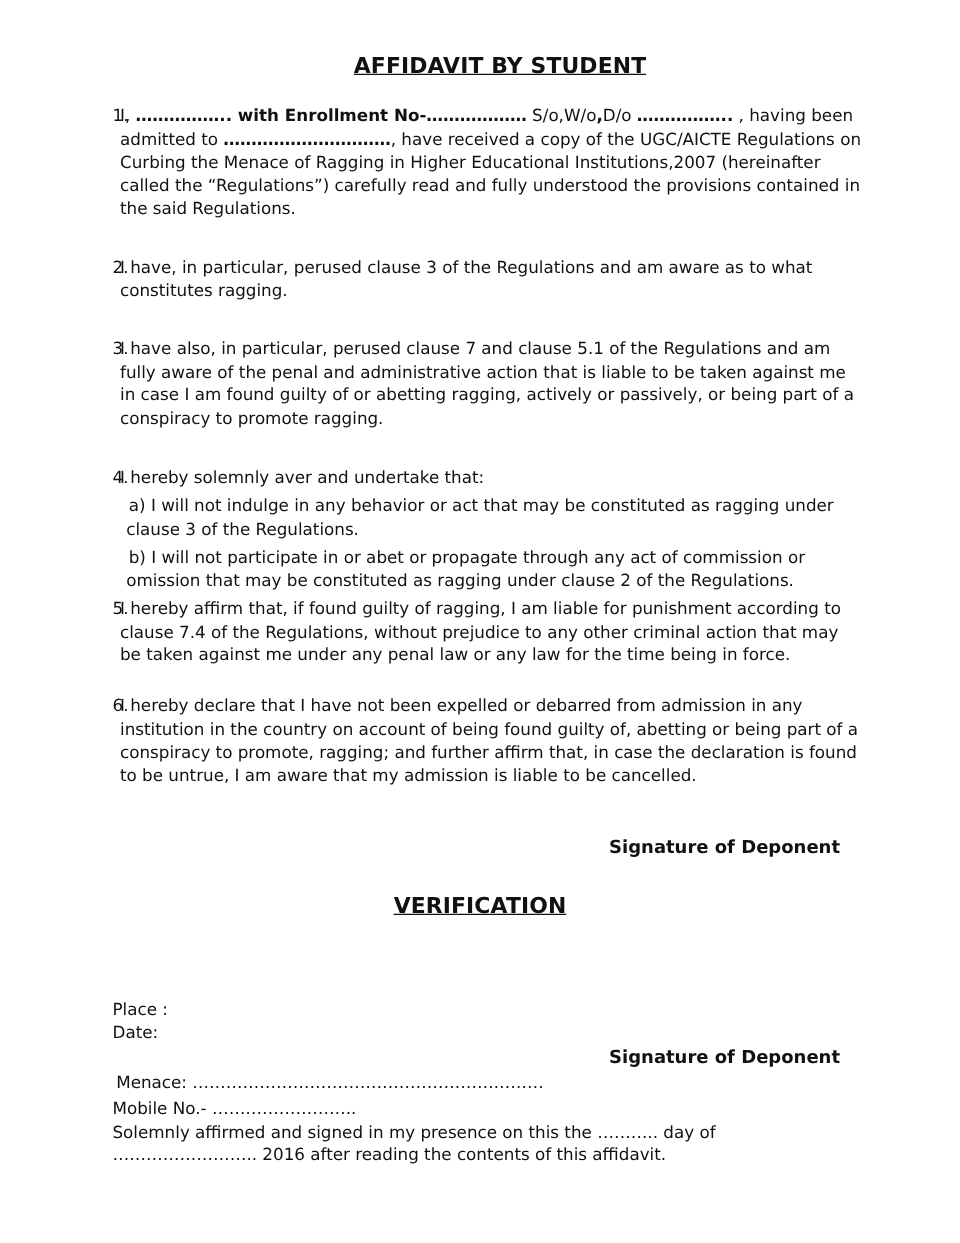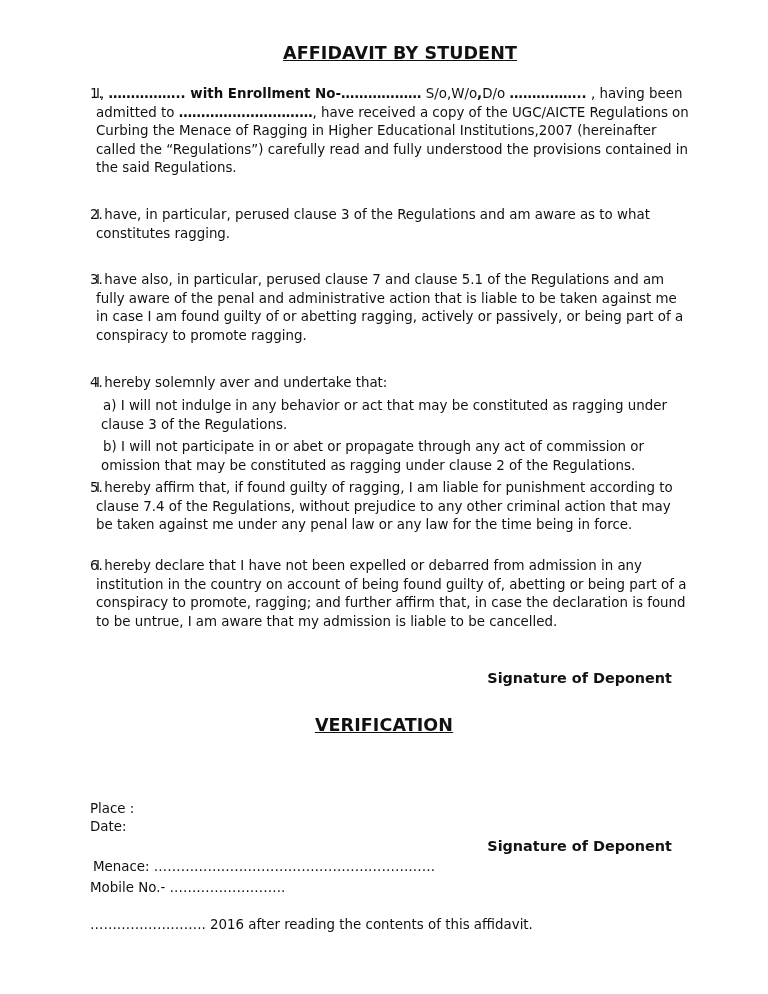--- a/index.html
+++ b/index.html
@@ -123,15 +123,16 @@
   <div class="line" style="top:818px;">Date:</div>
 
   <div class="sig" style="top:837px;">Signature of Deponent</div>
 
   <div class="line" style="top:858px; left:93px;">
     <span>Menace: </span><span>………………………………………………………</span>
   </div>
   <div class="line" style="top:879px;">
     <span>Mobile No.- </span><span>……………………..</span>
   </div>
+  <div class="line" style="top:898px;">Solemnly affirmed and signed in my presence on this the ……….. day of</div>
   <div class="line" style="top:916px;">…………………….. 2016 after reading the contents of this affidavit.</div>
 
 </div>
 
 </body></html>

